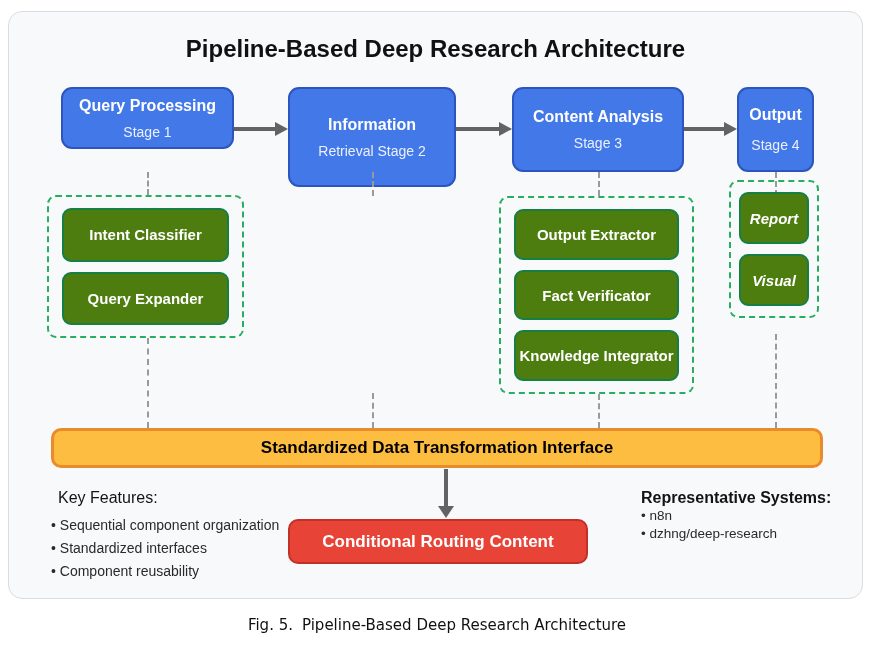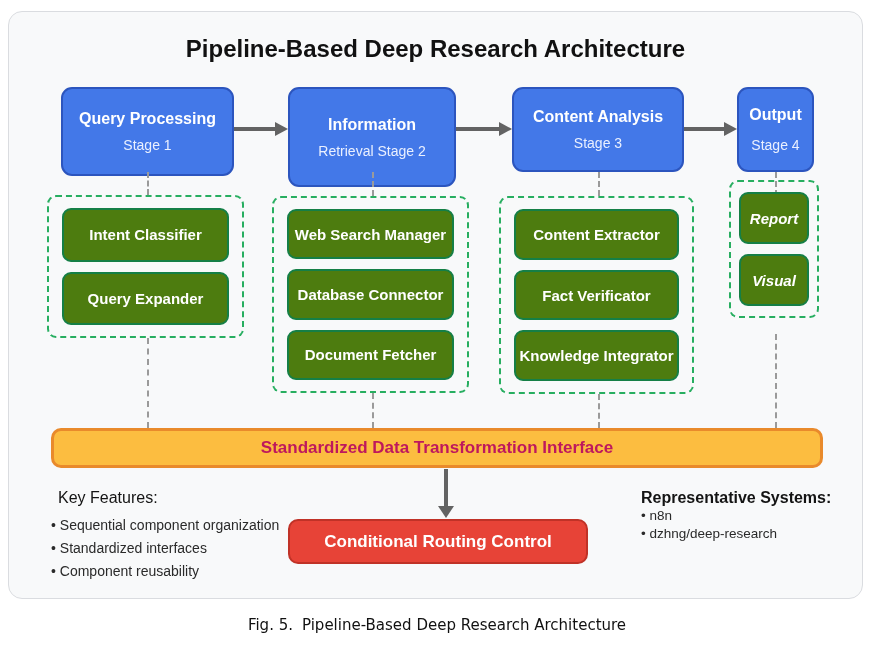--- a/index.html
+++ b/index.html
@@ -18,21 +18,21 @@
     font-size:24px; font-weight:bold; color:#111;
   }
   
   .stage {
     background:#4378e8; border:2px solid #2c55be; border-radius:11px;
     color:#fff; display:flex; flex-direction:column; align-items:center;
     justify-content:center; gap:9px; text-align:center;
   }
   .stage .s-title { font-size:16px; font-weight:bold; }
   .stage .s-sub   { font-size:14px; color:#eaf0ff; }
-  .stage.b1 { left:52px;  top:75px; width:173px; height:89px;text-align:center; }
+  .stage.b1 { left:52px;  top:75px; width:173px; height:62px;text-align:center; }
   .stage.b2 { left:279px; top:75px; width:168px; height:100px; }
   .stage.b3 { left:503px; top:75px; width:172px; height:85px; }
   .stage.b4 { left:728px; top:75px; width:77px;  height:85px;gap:13px; }
   
   .harrow { top:110px; height:14px; }
   .harrow .shaft { position:absolute; left:0; top:5px; height:4px; background:#636363; }
   .harrow .head  { position:absolute; right:0; top:0; width:0; height:0;
     border-top:7px solid transparent; border-bottom:7px solid transparent;
     border-left:13px solid #636363; }
   .harrow.a1 { left:225px; width:54px; }
@@ -60,21 +60,21 @@
   .group.g4 { left:720px; top:168px; width:90px;  height:138px; padding:10px 8px;font-style:italic; }
   .comp {
     flex:1; background:#4d7c0f; border:2px solid #157f46; border-radius:9px;
     color:#fff; font-size:15px; font-weight:bold; display:flex;
     align-items:center; justify-content:center; text-align:center;
   }
   
   .ibar {
     left:42px; top:416px; width:772px; height:40px;
     background:#fcbd40; border:3px solid #e98a2b; border-radius:10px;
-    color:#be185d; font-size:17px; font-weight:bold;
+    color:#000000; font-size:17px; font-weight:bold;
     display:flex; align-items:center; justify-content:center;
   }
   
   .varrow { left:422px; top:457px; width:30px; height:49px; }
   .varrow .shaft { position:absolute; left:13px; top:0; width:4px; height:38px; background:#636363; }
   .varrow .head  { position:absolute; left:7px; top:37px; width:0; height:0;
     border-left:8px solid transparent; border-right:8px solid transparent;
     border-top:12px solid #636363; }
   
   .rbox {
@@ -142,43 +142,38 @@
     <div class="vdash c4"></div>
     <div class="vdash d1"></div>
     <div class="vdash d2"></div>
     <div class="vdash d3"></div>
     <div class="vdash d4"></div>
 
     <div class="group g1">
       <div class="comp">Intent Classifier</div>
       <div class="comp">Query Expander</div>
     </div>
-    <div class="group g2">
-      <div class="comp">Web Search Manager</div>
-      <div class="comp">Database Connector</div>
-      <div class="comp">Document Fetcher</div>
-    </div>
     <div class="group g3">
-      <div class="comp">Content Extractor</div>
+      <div class="comp">Output Extractor</div>
       <div class="comp">Fact Verificator</div>
       <div class="comp">Knowledge Integrator</div>
     </div>
     <div class="group g4">
       <div class="comp">Report</div>
       <div class="comp">Visual</div>
     </div>
 
     <div class="ibar">Standardized Data Transformation Interface</div>
 
     <div class="varrow">
         <div class="shaft"></div>
         <div class="head"></div>
       </div>
 
-    <div class="rbox">Conditional Routing Control</div>
+    <div class="rbox">Conditional Routing Content</div>
 
     <div class="features">
       <div class="heading">Key Features:</div>
       <div class="item bullet-item">Sequential component organization</div>
       <div class="item bullet-item">Standardized interfaces</div>
       <div class="item bullet-item">Component reusability</div>
     </div>
 
     <div class="systems">
       <div class="heading">Representative Systems:</div>

